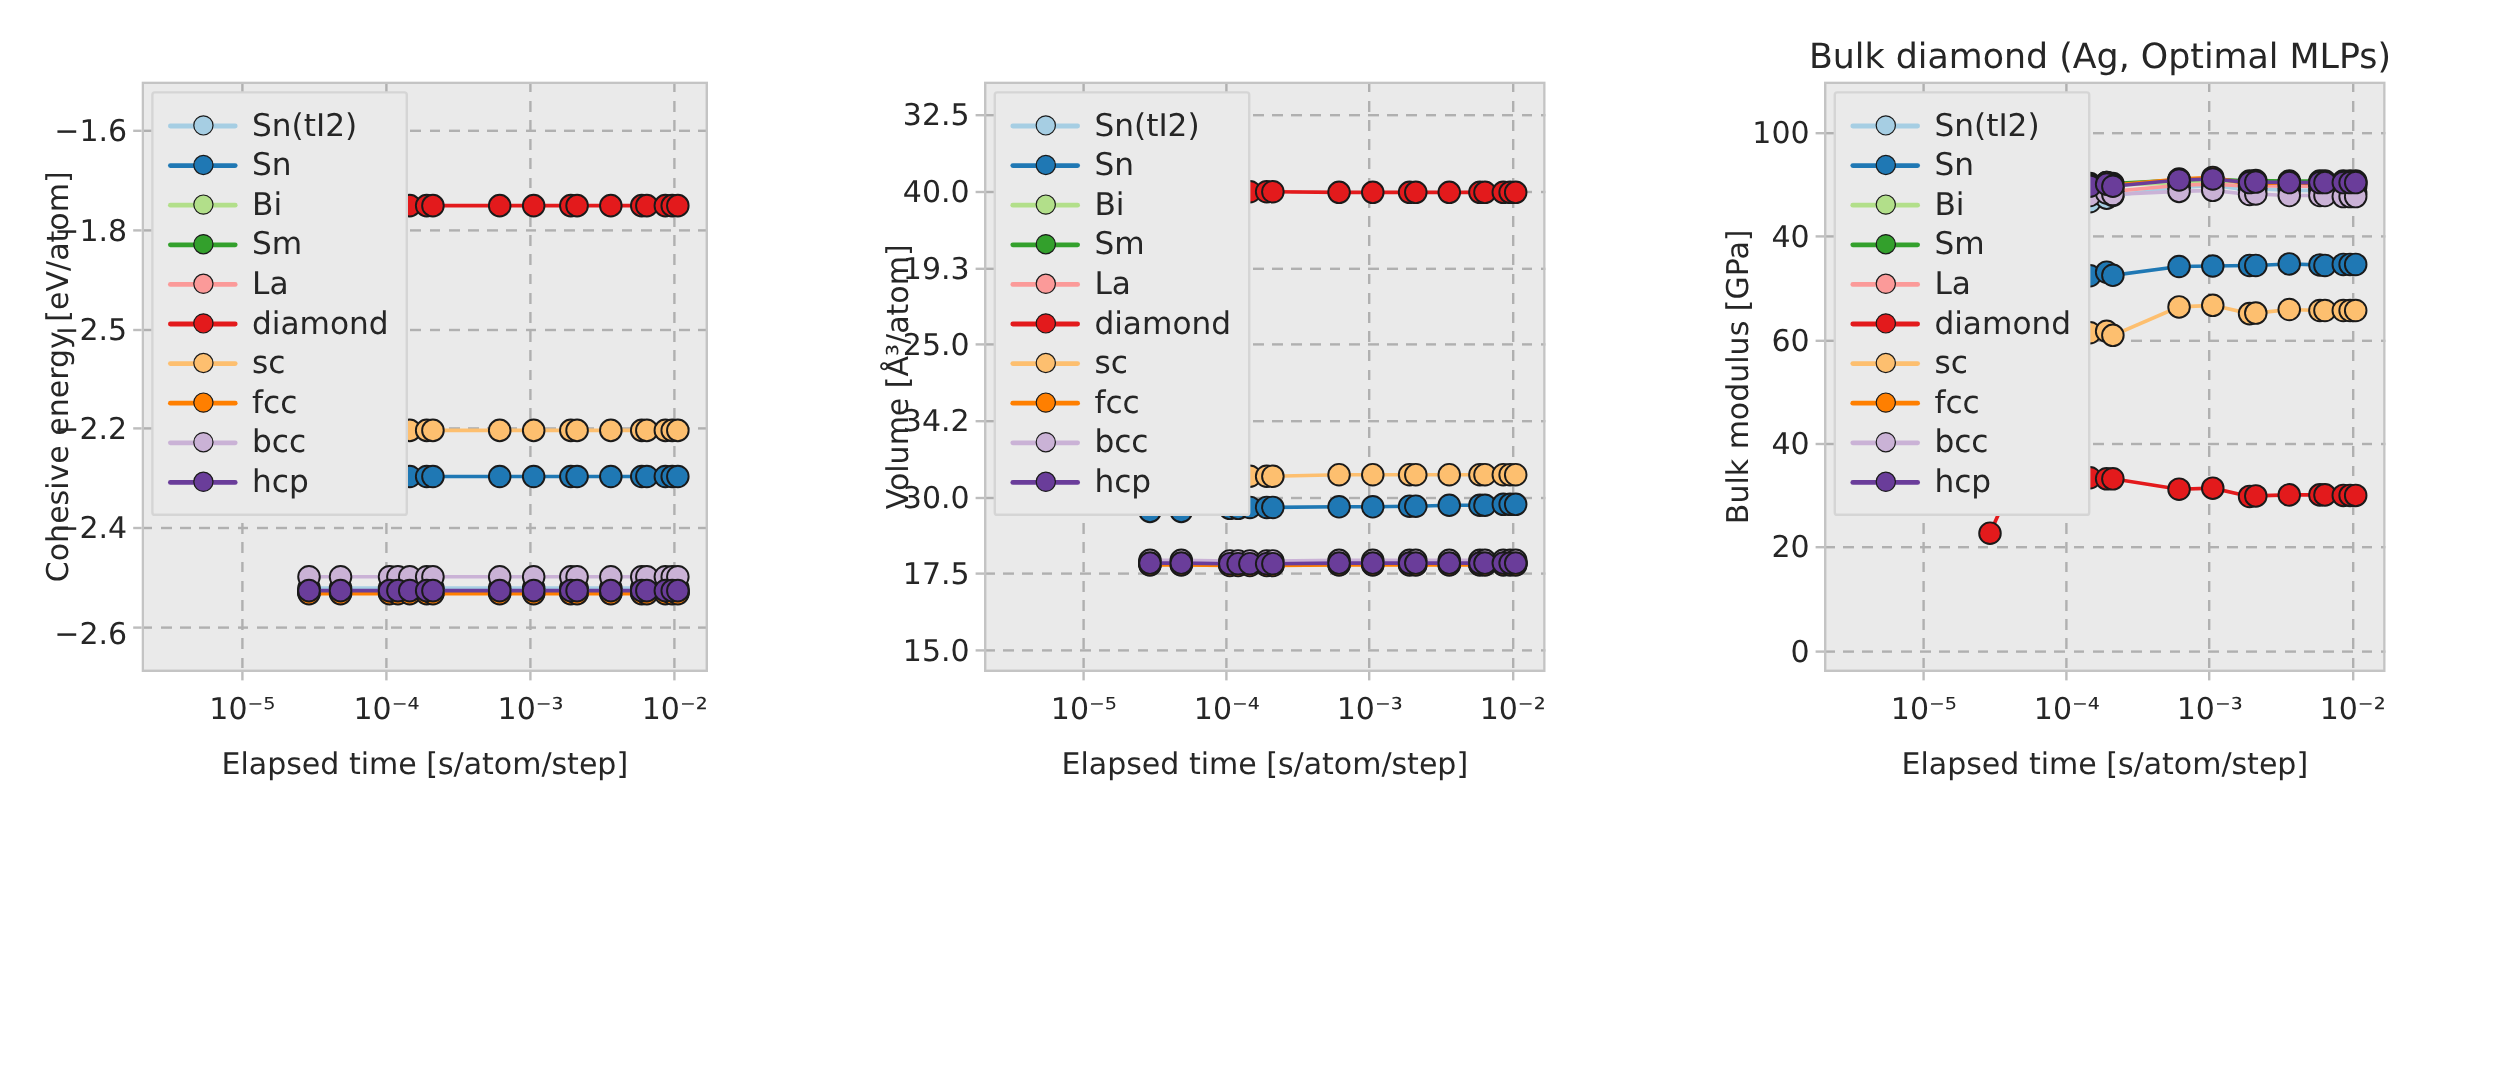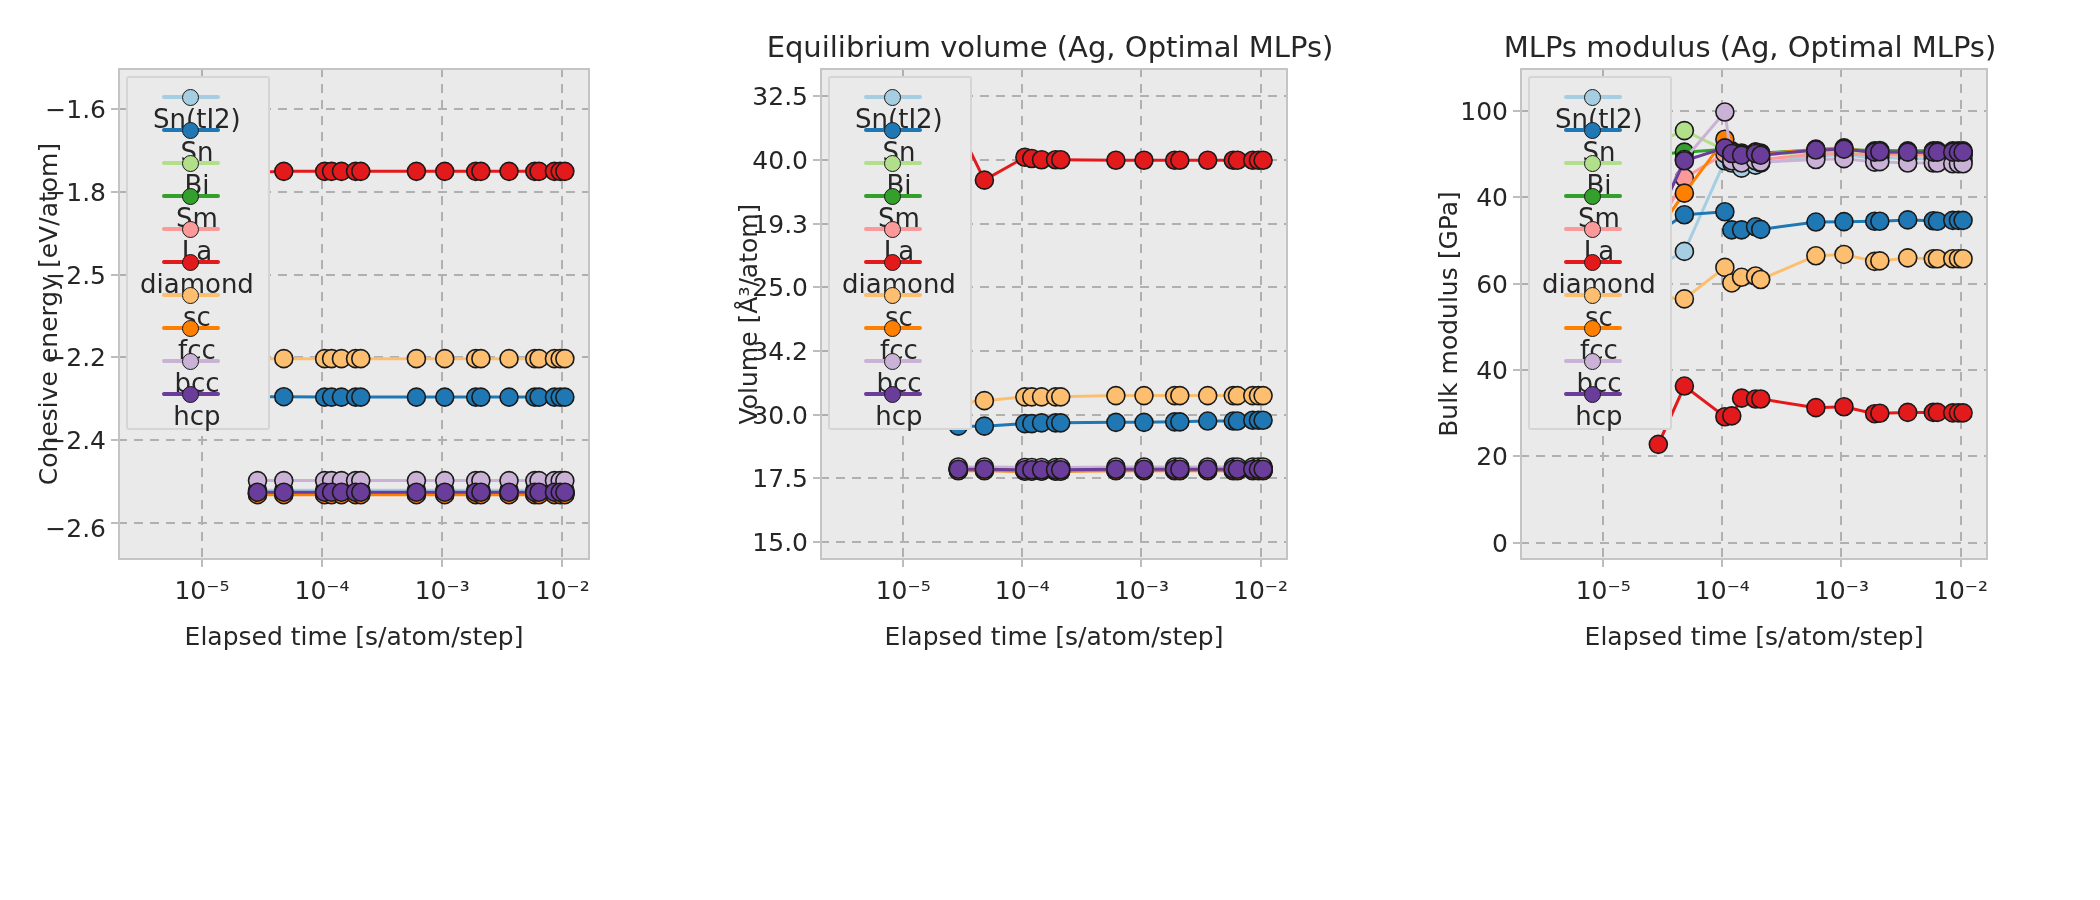--- a/index.html
+++ b/index.html
@@ -108,21 +108,20 @@
     border: 2px solid #d5d5d5;
     border-radius: 3px;
     padding: 10px 14px 10px 12px;
     box-sizing: border-box;
     z-index: 40;
   }
   .legend-row {
     display: flex;
     align-items: center;
     height: 33px;
-    flex-direction: column;
   }
   .legend-swatch {
     position: relative;
     width: 58px;
     height: 18px;
     margin-right: 12px;
     flex: none;
   }
   .legend-swatch .ln {
     position: absolute;
@@ -464,21 +463,20 @@
           <span class="legend-swatch">
             <span class="ln" style="background: rgb(106, 61, 154);"></span>
             <span class="mk" style="background: rgb(106, 61, 154);"></span>
           </span>
           <span class="legend-label">hcp</span>
         </div>
       </div>
   </div>
 
   <div class="panel" style="left:700px;">
-    <div class="panel-title">Equilibrium volume (Ag, Optimal MLPs)</div>
     <div class="plot-frame" id="frame1" style="left: 120px; top: 68px; width: 468px; height: 492px;">
         <div class="gridline-h" style="top: 27.0415px;"></div>
         <div class="gridline-h" style="top: 90.772px;"></div>
         <div class="gridline-h" style="top: 154.503px;"></div>
         <div class="gridline-h" style="top: 218.233px;"></div>
         <div class="gridline-h" style="top: 281.964px;"></div>
         <div class="gridline-h" style="top: 345.694px;"></div>
         <div class="gridline-h" style="top: 409.425px;"></div>
         <div class="gridline-h" style="top: 473.155px;"></div>
         <div class="gridline-v" style="left: 82.2484px;"></div>
@@ -784,21 +782,21 @@
           <span class="legend-swatch">
             <span class="ln" style="background: rgb(106, 61, 154);"></span>
             <span class="mk" style="background: rgb(106, 61, 154);"></span>
           </span>
           <span class="legend-label">hcp</span>
         </div>
       </div>
   </div>
 
   <div class="panel" style="left:1400px;">
-    <div class="panel-title">MLPs modulus (Ag, Optimal MLPs)</div>
+    <div class="panel-title">Bulk diamond (Ag, Optimal MLPs)</div>
     <div class="plot-frame" id="frame2" style="left: 120px; top: 68px; width: 468px; height: 492px;">
         <div class="gridline-h" style="top: 42.1579px;"></div>
         <div class="gridline-h" style="top: 128.474px;"></div>
         <div class="gridline-h" style="top: 214.789px;"></div>
         <div class="gridline-h" style="top: 301.105px;"></div>
         <div class="gridline-h" style="top: 387.421px;"></div>
         <div class="gridline-h" style="top: 473.737px;"></div>
         <div class="gridline-v" style="left: 82.2484px;"></div>
         <div class="gridline-v" style="left: 201.35px;"></div>
         <div class="gridline-v" style="left: 320.452px;"></div>

